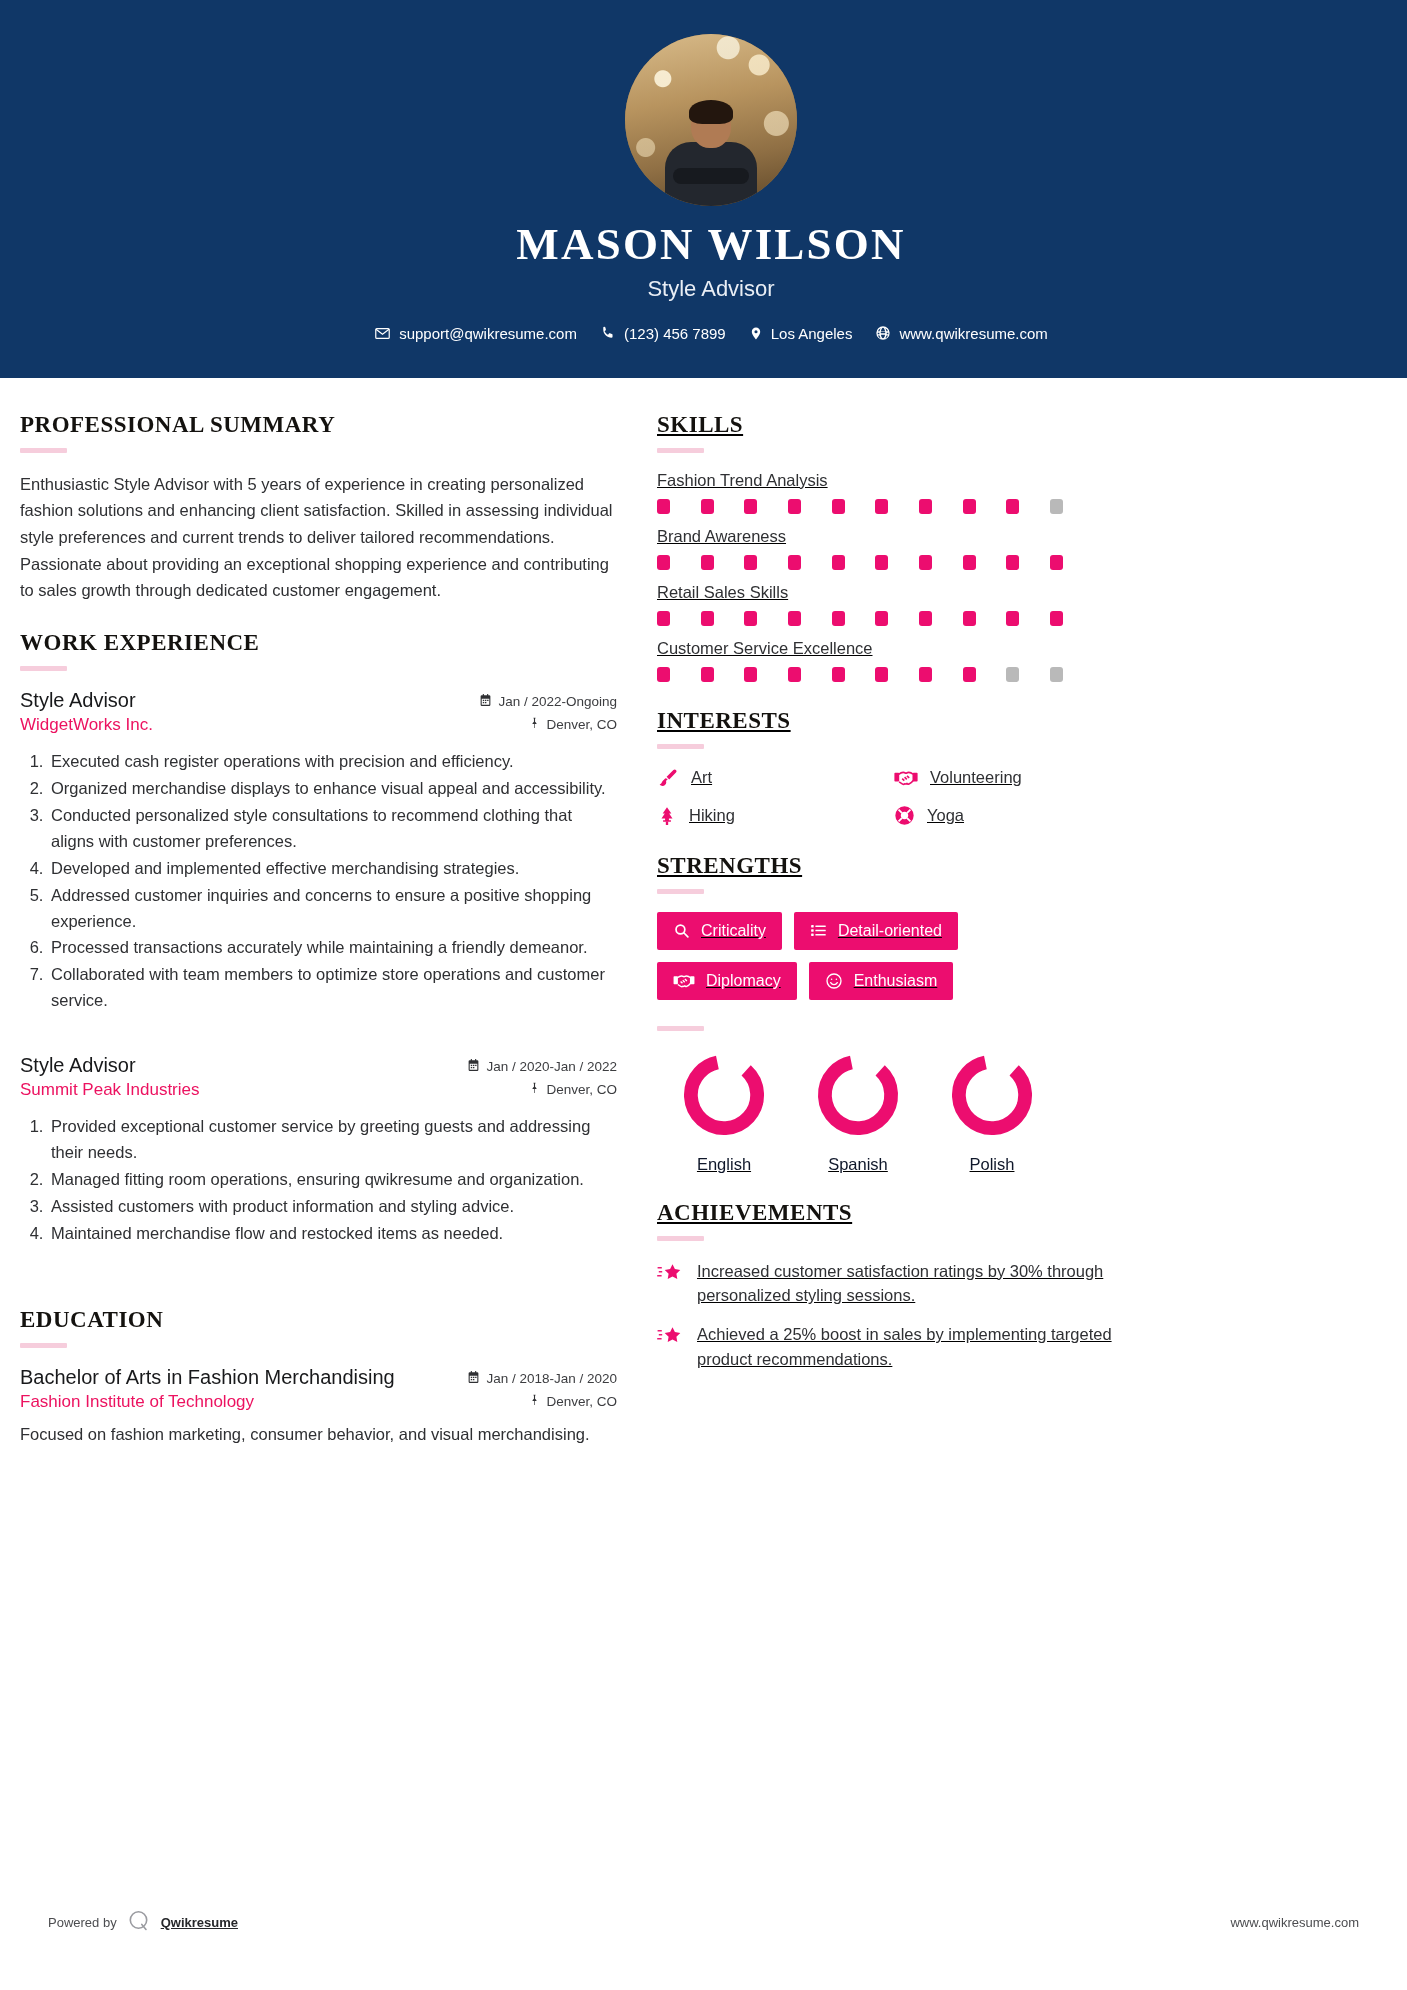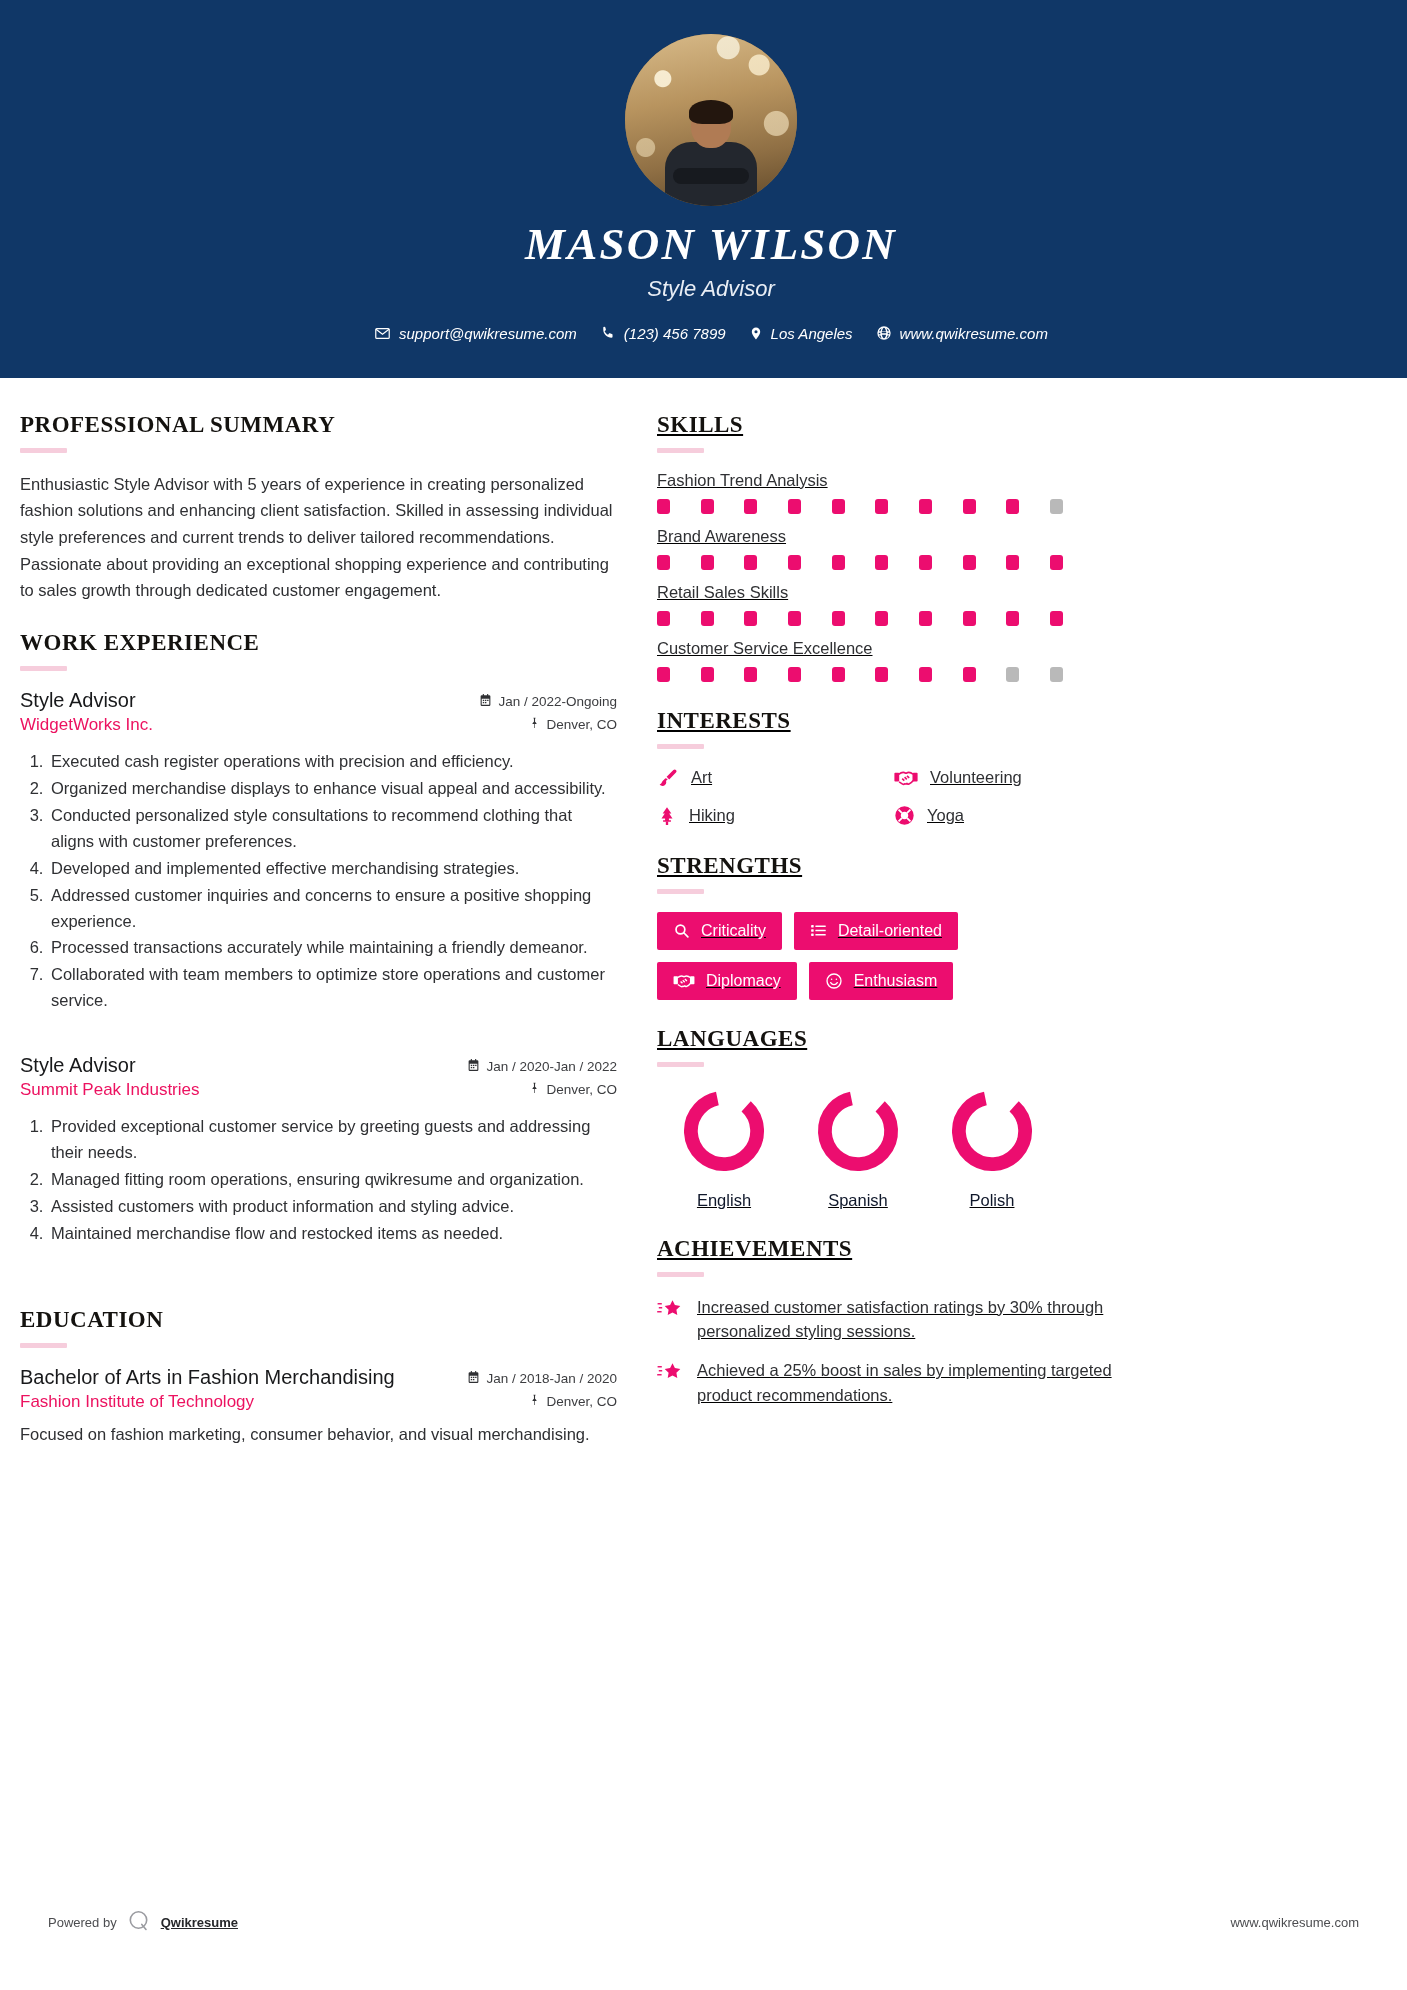--- a/index.html
+++ b/index.html
@@ -18,21 +18,20 @@
     background: #ffffff;
     overflow: hidden;
   }
 
   
   .header {
     background: #103767;
     width: 100%;
     padding: 34px 0 36px 15px;
     text-align: center;
-    font-style: italic;
   }
   .avatar-wrap {
     width: 172px;
     height: 172px;
     margin: 0 auto 14px auto;
     border-radius: 50%;
     overflow: hidden;
     position: relative;
     background: #8a6f4a;
   }
@@ -690,21 +689,20 @@
                 <path d="M7.6 14.2c1 1.7 2.6 2.6 4.4 2.6s3.4-.9 4.4-2.6" stroke-linecap="round"></path>
               </svg>
             </span>
             <span>Enthusiasm</span>
           </span>
 
         </div>
       </div>
 
       <div class="sec">
-        <div class="sec-title">LANGUAGES</div>
         <div class="sec-rule"></div>
 
         <div class="lang-wrap">
 
           <div class="lang-item">
             <svg class="lang-ring" width="92" height="92" viewBox="0 0 100 100">
               <circle cx="50" cy="50" r="36" fill="none" stroke="#ffffff" stroke-width="15"></circle>
               <circle class="ring-arc" cx="50" cy="50" r="36" fill="none" stroke="#ec0d6f" stroke-width="15" transform="rotate(-48 50 50)" stroke-dasharray="192.26547039969535 226.1946710584651"></circle>
             </svg>
             <div class="lang-name">English</div>

